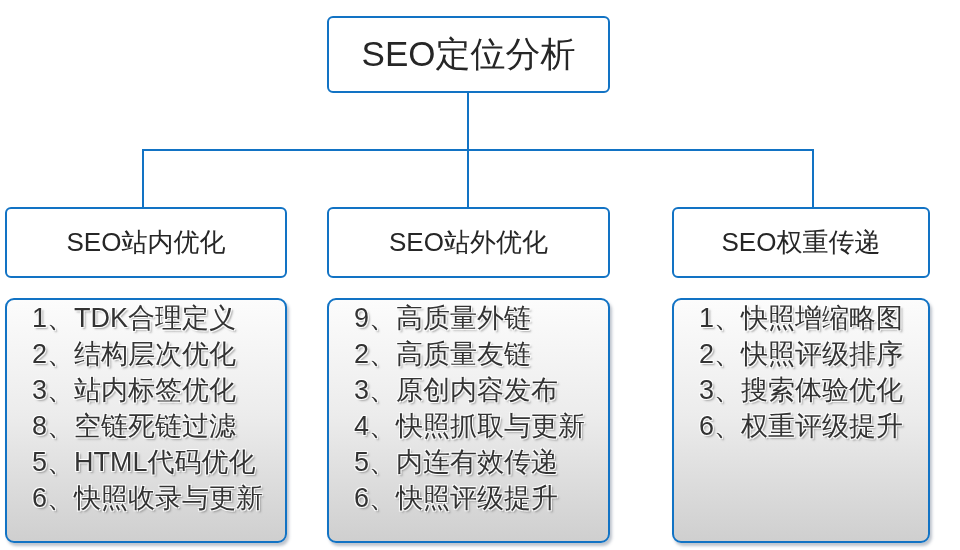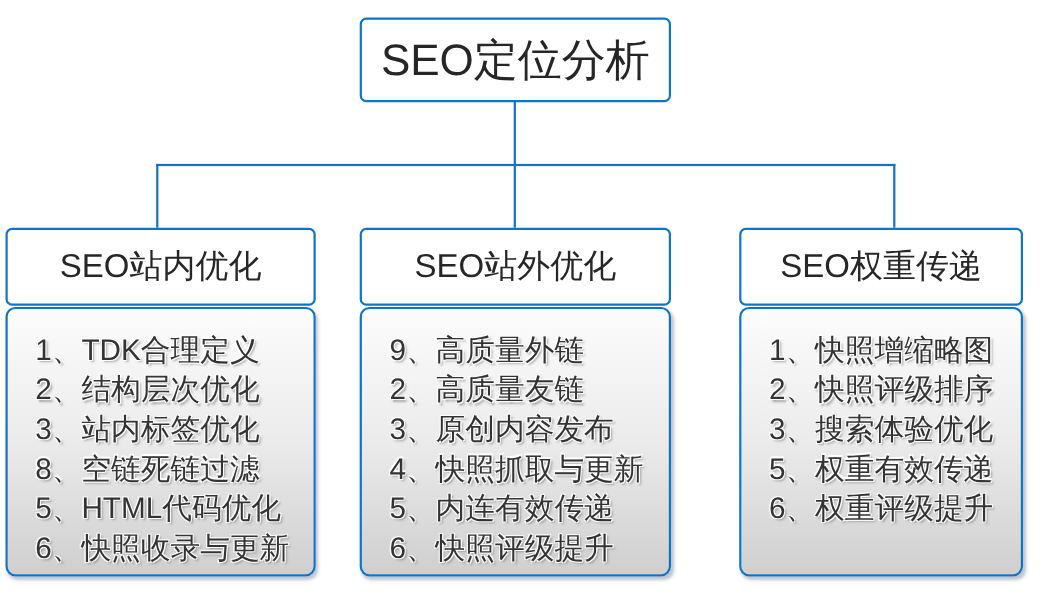--- a/index.html
+++ b/index.html
@@ -30,21 +30,21 @@
     top: 16px;
     width: 283px;
     height: 77px;
     background: #ffffff;
     border: 2px solid #1273c4;
     border-radius: 6px;
     display: flex;
     align-items: center;
     justify-content: center;
     box-sizing: border-box;
-    font-size: 40px;
+    font-size: 35px;
     color: #262626;
     white-space: nowrap;
   }
 
   
   .col {
     position: absolute;
     top: 207px;
   }
   .col-1 { left: 5px;   width: 282px; }
@@ -53,34 +53,34 @@
 
   .branch-header {
     height: 71px;
     background: #ffffff;
     border: 2px solid #1273c4;
     border-radius: 6px;
     display: flex;
     align-items: center;
     justify-content: center;
     box-sizing: border-box;
-    font-size: 30px;
+    font-size: 26px;
     color: #262626;
     white-space: nowrap;
   }
 
   .branch-list {
-    margin-top: 1px;
+    margin-top: 20px;
     height: 245px;
     border: 2px solid #1273c4;
     border-radius: 9px;
     box-sizing: border-box;
     background: linear-gradient(180deg, #fcfcfc 0%, #ececec 48%, #cfcfcf 100%);
     box-shadow: 2px 3px 3px rgba(110, 125, 145, 0.45);
-    padding: 19px 0 0 25px;
+    padding: 0 0 0 25px;
     overflow: hidden;
   }
   .branch-list ul {
     margin: 0;
     padding: 0;
     list-style: none;
   }
   .branch-list li {
     font-size: 27px;
     line-height: 36px;
@@ -143,19 +143,18 @@
 
   <div class="col col-3">
     <div class="branch-header">
       <span>SEO权重传递</span>
     </div>
     <div class="branch-list">
       <ul>
         <li>1、快照增缩略图</li>
         <li>2、快照评级排序</li>
         <li>3、搜索体验优化</li>
-        <li>5、权重有效传递</li>
         <li>6、权重评级提升</li>
       </ul>
     </div>
   </div>
 
 </div>
 
 </body></html>

